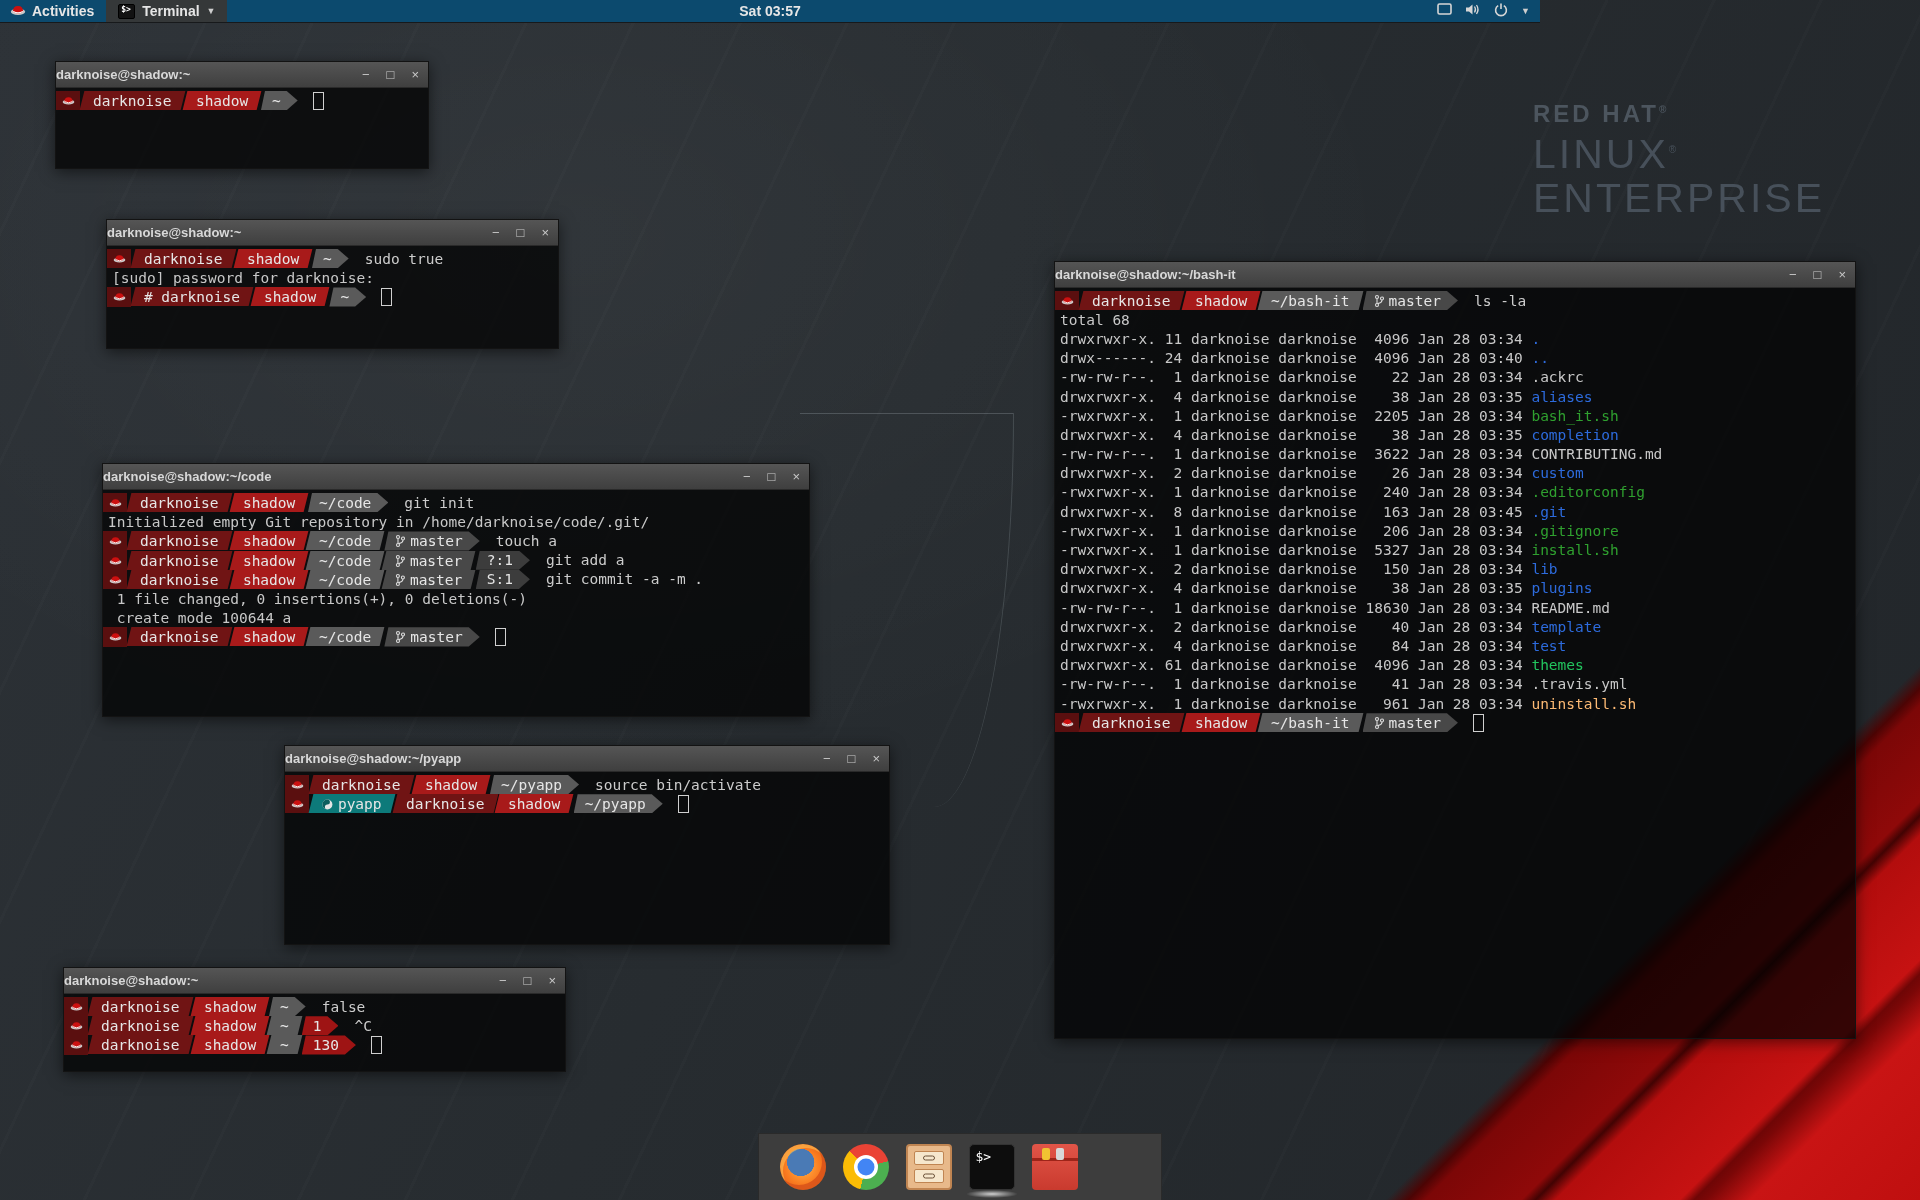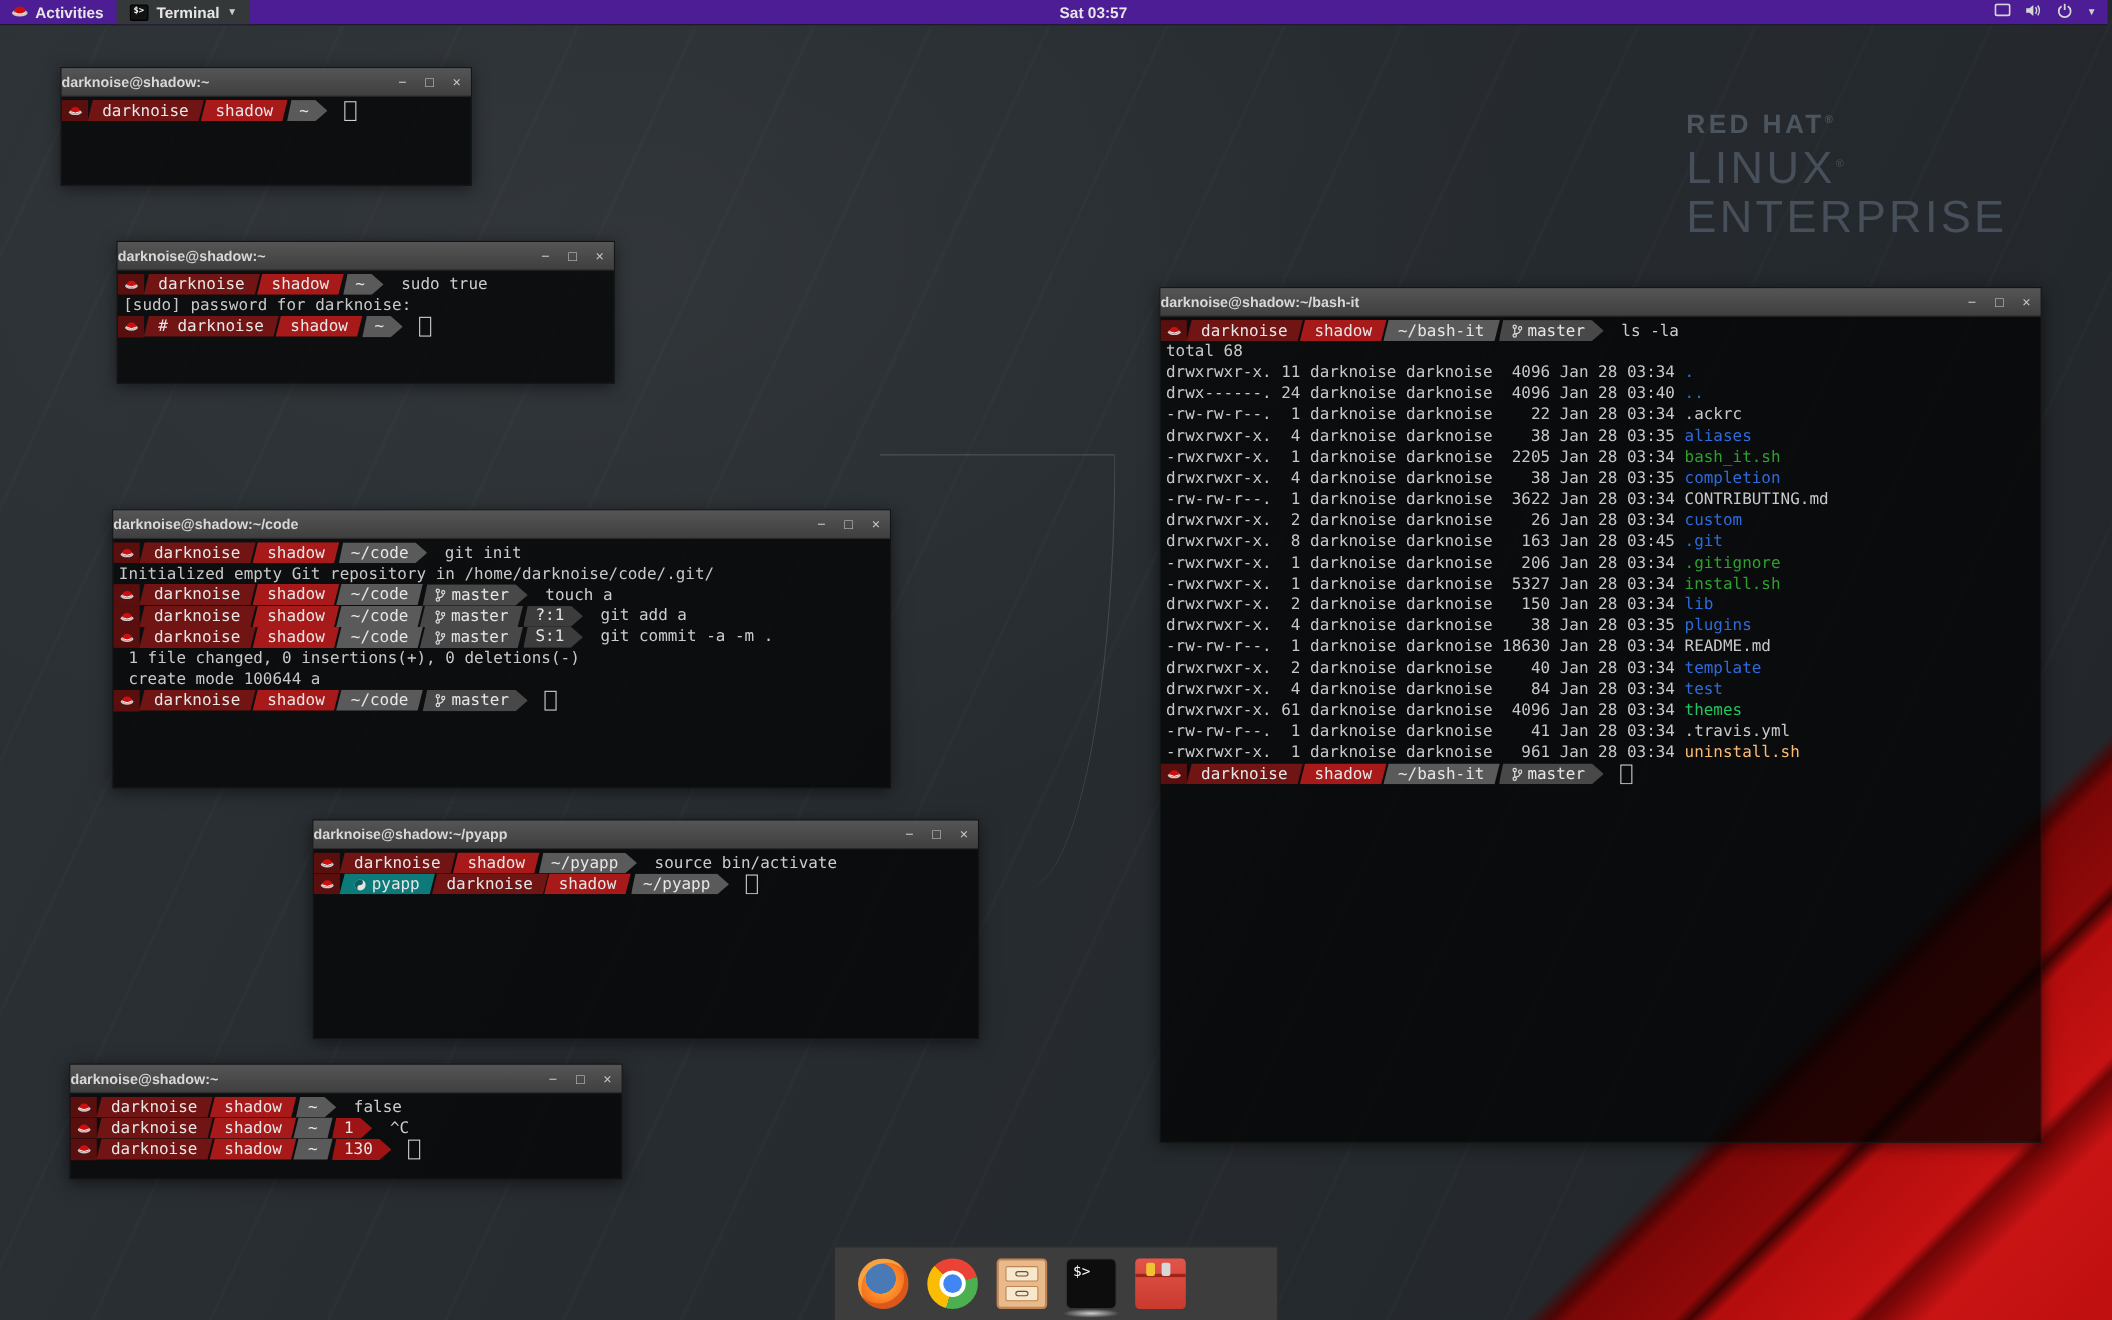--- a/index.html
+++ b/index.html
@@ -17,28 +17,28 @@
     background:repeating-linear-gradient(115deg, rgba(255,255,255,0.015) 0 3px, rgba(0,0,0,0) 3px 97px);}
   #deco-hline{position:absolute;left:800px;top:413px;width:213px;height:1px;background:rgba(170,180,186,.28);}
   #deco-arc{position:absolute;left:933px;top:413px;width:80px;height:394px;
     border-right:1px solid rgba(170,180,186,.22);border-bottom-right-radius:80px 394px;}
   #red-corner{position:absolute;right:0;bottom:0;width:860px;height:860px;
     background:linear-gradient(315deg,
       #bf0f0f 0px,#c91414 120px,#7a0707 152px,#6f0606 160px,
       #c61212 170px,#b30d0d 258px,#420303 272px,#8f0909 282px,
       #7c0707 350px,#4c0404 362px,rgba(40,3,3,0) 378px);}
   
-  #top-bar{position:absolute;left:0;top:0;width:1916px;height:22px;background:#4c1d95;
+  #top-bar{position:absolute;left:0;top:0;width:1540px;height:22px;background:#0c4a6e;
     border-bottom:1px solid #17191b;display:flex;align-items:center;color:#e6e6e6;font-size:14px;z-index:50;}
   .tb-left{display:flex;align-items:center;height:100%;}
   #activities{display:flex;align-items:center;gap:6px;padding:0 12px 0 10px;height:100%;font-weight:600;}
   #app-button{display:flex;align-items:center;gap:7px;padding:0 12px;height:100%;background:#353839;font-weight:600;}
   .term-mini-icon{width:17px;height:15px;background:#121212;border:1px solid #000;border-radius:2px;
     color:#fff;font-family:"DejaVu Sans Mono",monospace;font-size:8px;line-height:9px;padding-left:2px;box-sizing:border-box;}
-  #clock{position:absolute;left:50%;transform:translateX(-50%);font-weight:600;margin-left:36px;}
+  #clock{position:absolute;left:50%;transform:translateX(-50%);font-weight:600;}
   .tb-right{position:absolute;right:10px;top:0;height:22px;display:flex;align-items:center;gap:13px;}
   .caret{font-size:9px;color:#cfcfcf;}
   
   #brand{position:absolute;left:1533px;top:100px;color:#49525b;user-select:none;}
   #brand .b1{font-size:24px;font-weight:700;letter-spacing:3px;color:#4c555e;}
   #brand .b2{font-size:41px;font-weight:300;letter-spacing:3px;line-height:44px;color:#47505a;}
   #brand sup{font-size:10px;}
   
   .window{position:absolute;border:1px solid #131313;box-shadow:0 3px 14px rgba(0,0,0,.55);z-index:10;}
   .titlebar{height:25px;background:linear-gradient(#555555,#3f3f3f);display:flex;align-items:center;
@@ -540,20 +540,24 @@
         </div>
         <div class="term-line">
           <span class="out">-rw-rw-r--.  1 darknoise darknoise  3622 Jan 28 03:34 </span>
           <span style="white-space: pre; color: rgb(200, 200, 200);">CONTRIBUTING.md</span>
         </div>
         <div class="term-line">
           <span class="out">drwxrwxr-x.  2 darknoise darknoise    26 Jan 28 03:34 </span>
           <span style="white-space: pre; color: rgb(45, 107, 221);">custom</span>
         </div>
         <div class="term-line">
+          <span class="out">-rwxrwxr-x.  1 darknoise darknoise   240 Jan 28 03:34 </span>
+          <span style="white-space: pre; color: rgb(47, 160, 47);">.editorconfig</span>
+        </div>
+        <div class="term-line">
           <span class="out">drwxrwxr-x.  8 darknoise darknoise   163 Jan 28 03:45 </span>
           <span style="white-space: pre; color: rgb(45, 107, 221);">.git</span>
         </div>
         <div class="term-line">
           <span class="out">-rwxrwxr-x.  1 darknoise darknoise   206 Jan 28 03:34 </span>
           <span style="white-space: pre; color: rgb(47, 160, 47);">.gitignore</span>
         </div>
         <div class="term-line">
           <span class="out">-rwxrwxr-x.  1 darknoise darknoise  5327 Jan 28 03:34 </span>
           <span style="white-space: pre; color: rgb(47, 160, 47);">install.sh</span>

